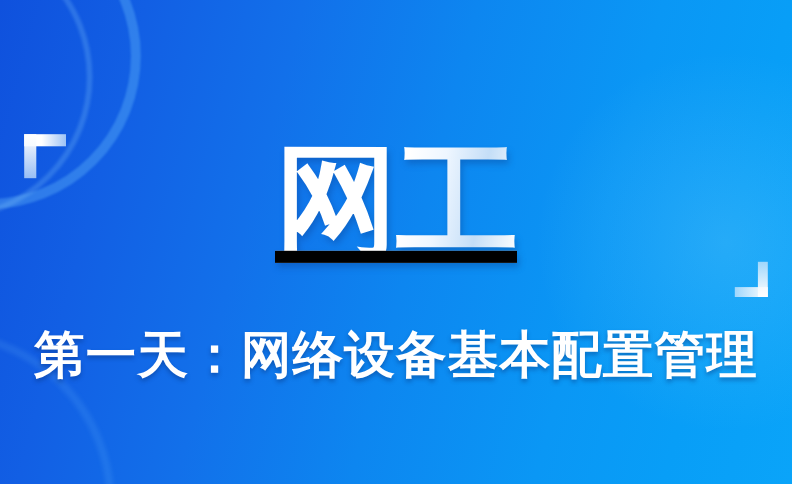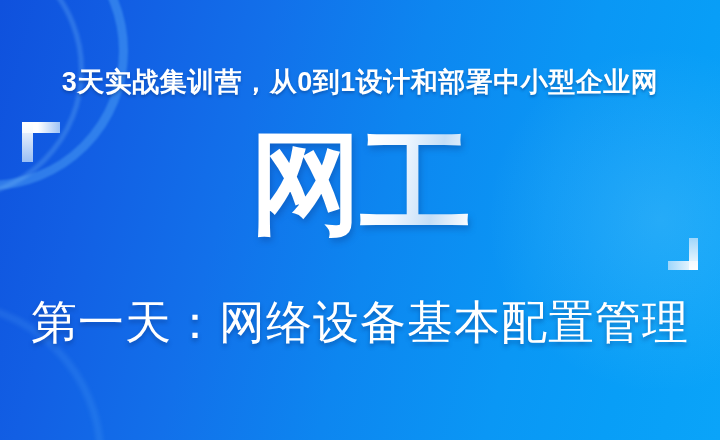--- a/index.html
+++ b/index.html
@@ -82,20 +82,21 @@
   
   .title-row {
     position: absolute;
     left: 0;
     right: 0;
     top: 122px;
     height: 124px;
     display: flex;
     align-items: center;
     justify-content: center;
+    text-decoration: underline;
   }
   .title-text {
     font-size: 112px;
     line-height: 1;
     font-weight: bold;
     letter-spacing: -2px;
     white-space: nowrap;
     display: flex;
     align-items: baseline;
   }
@@ -168,37 +169,36 @@
 
   
   .dayline {
     position: absolute;
     left: 0;
     right: 0;
     top: 292px;
     text-align: center;
     color: #ffffff;
     font-size: 46px;
-    font-weight: normal;
+    font-weight: bold;
     letter-spacing: 1px;
     white-space: nowrap;
     text-shadow: 0 3px 4px rgba(8, 48, 118, 0.42);
   }
 </style>
 </head>
 <body>
 
 <div id="poster">
 
   <div class="arc arc-tl"></div>
   <div class="arc arc-tl2"></div>
   <div class="arc arc-bl"></div>
   <div class="glow-r"></div>
 
-  <div class="kicker">3天实战集训营，从0到1设计和部署中小型企业网</div>
 
   <div class="bracket bracket-tl"></div>
   <div class="bracket bracket-br"></div>
 
   <div class="title-row">
     <div class="title-text">
       <span class="seg seg-white">网工</span>
     </div>
   </div>
 

